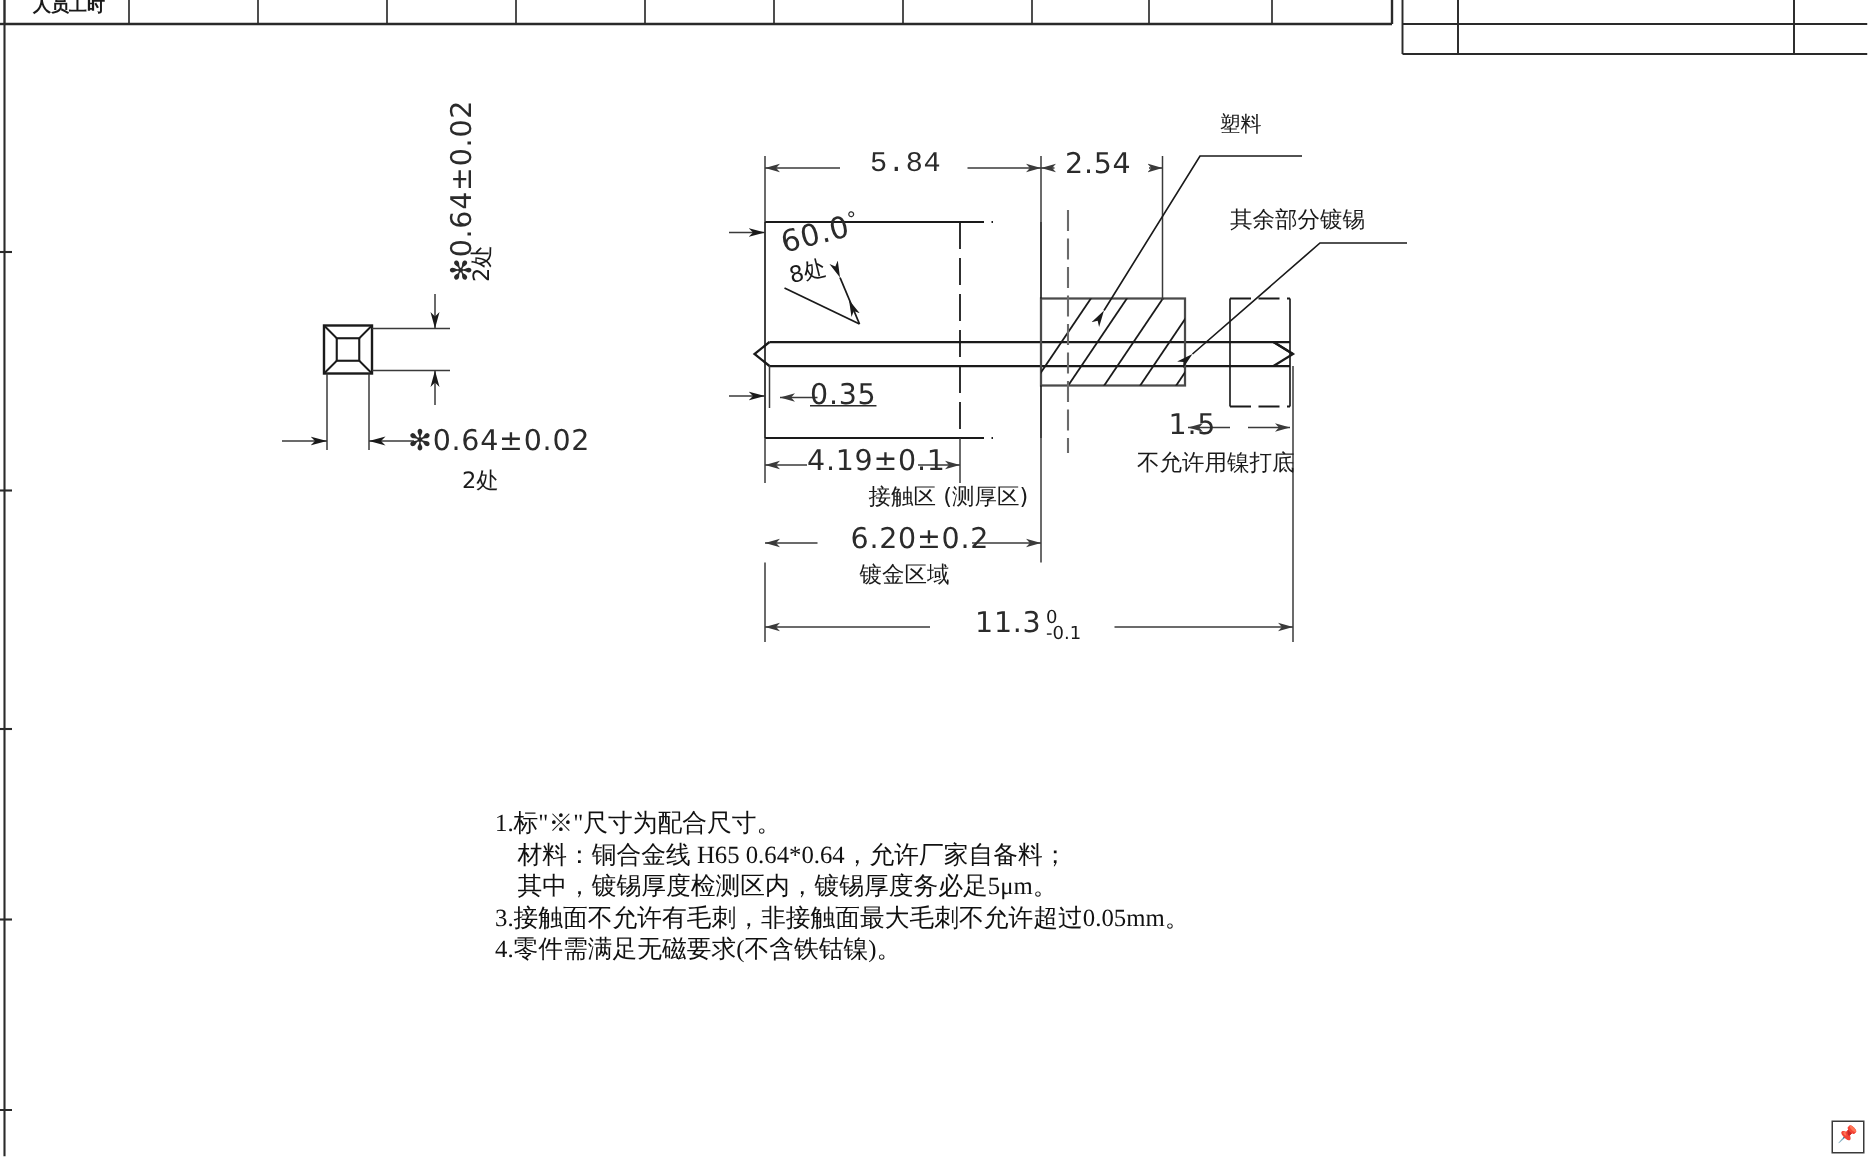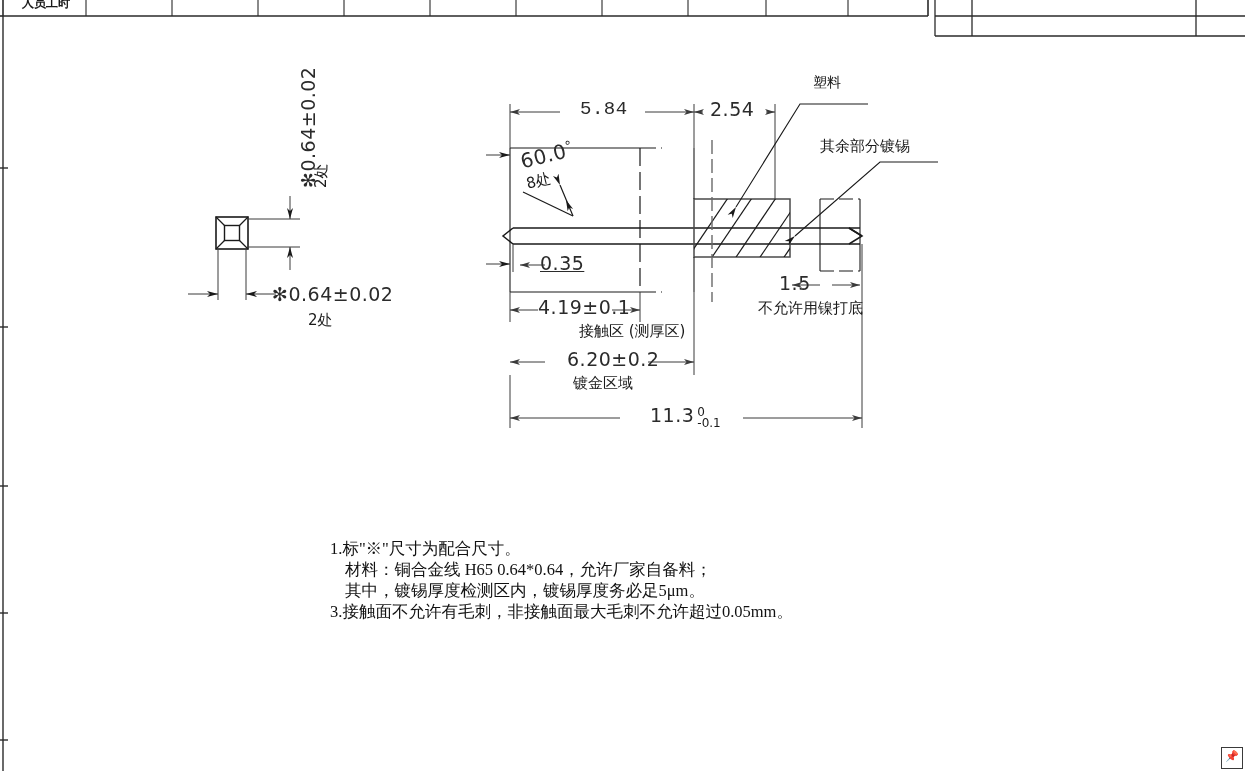--- a/index.html
+++ b/index.html
@@ -248,20 +248,21 @@
 
   <div class="txt cn-lg" style="left:813px;top:74px;">塑料</div>
   <div class="txt cn" style="left:820px;top:137px;">其余部分镀锡</div>
   <div class="txt cn" style="left:758px;top:299px;">不允许用镍打底</div>
 
   <div class="notes-wrap">
     <div class="note">1.标"※"尺寸为配合尺寸。</div>
     <div class="note note-ind">材料：铜合金线 H65 0.64*0.64，允许厂家自备料；</div>
     <div class="note note-ind">其中，镀锡厚度检测区内，镀锡厚度务必足5μm。</div>
     <div class="note">3.接触面不允许有毛刺，非接触面最大毛刺不允许超过0.05mm。</div>
+    <div class="note">4.零件需满足无磁要求(不含铁钴镍)。</div>
   </div>
 
   <div class="txt" style="left:22px;top:-5px;font-size:12px;font-weight:bold;
        font-family:'DejaVu Sans','Liberation Sans',sans-serif;">人员工时</div>
 
   <div class="corner-icon">📌</div>
 
 </div>
 
 </body></html>

